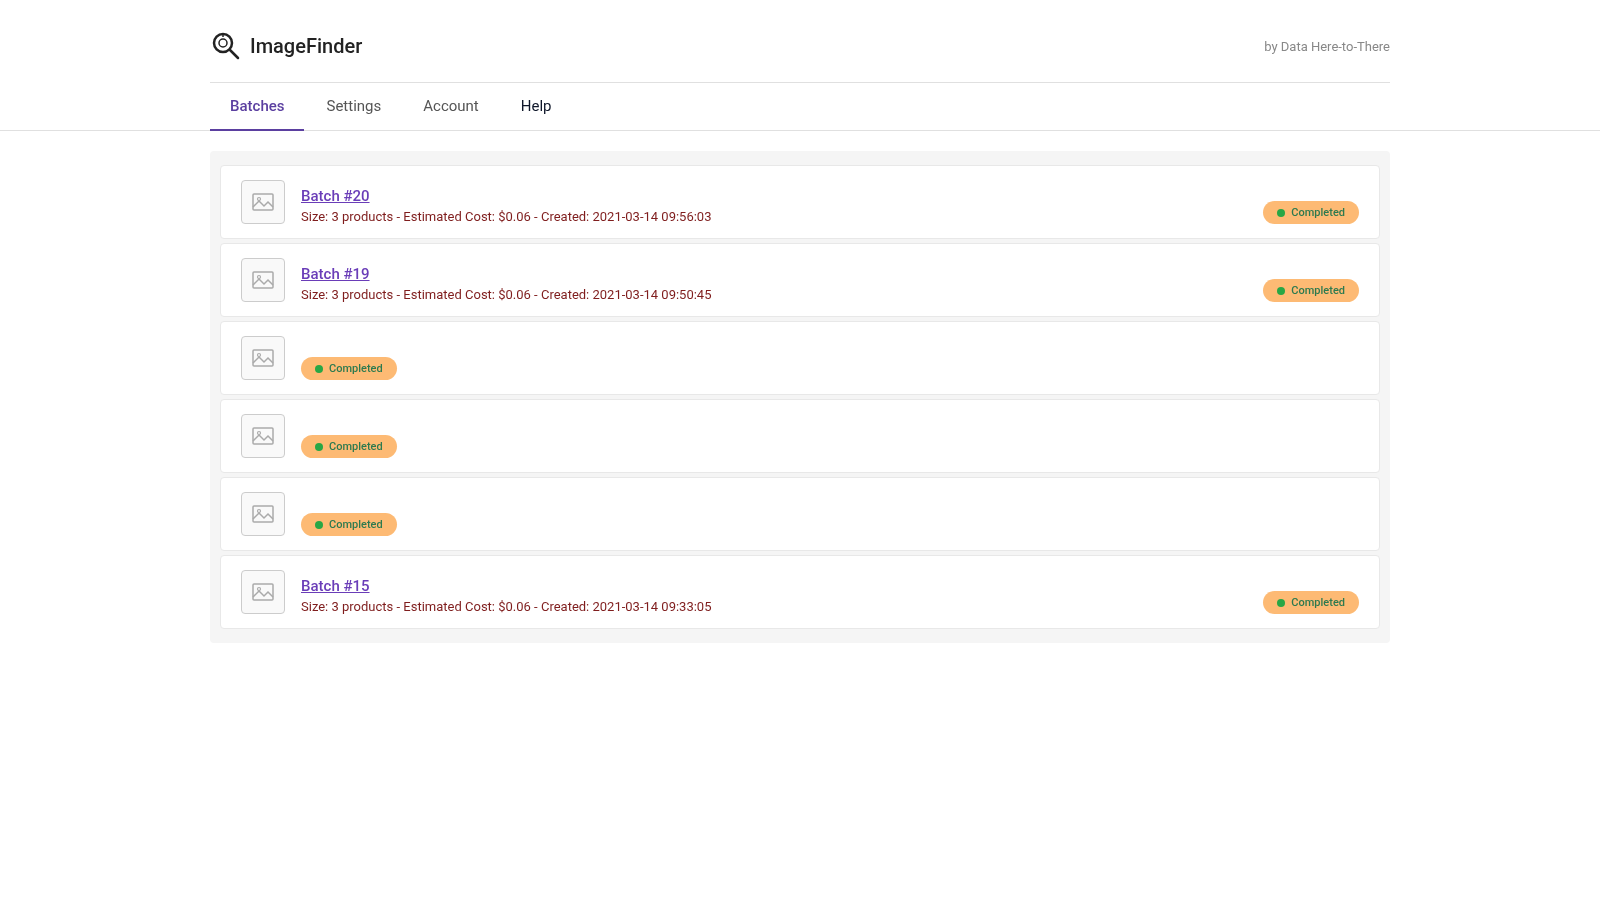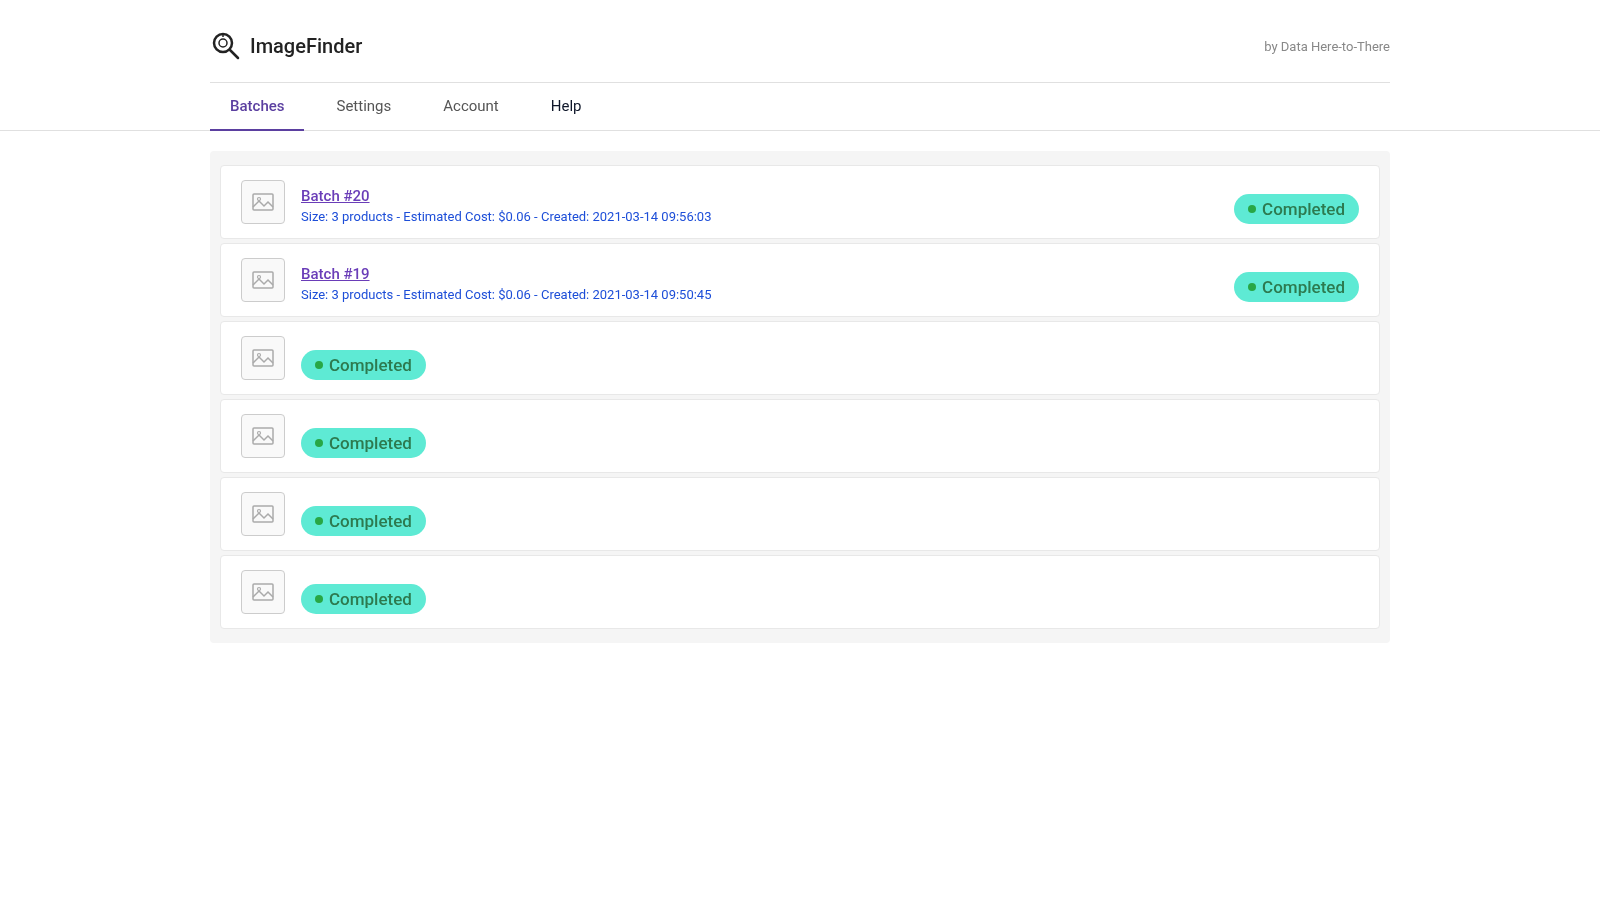--- a/index.html
+++ b/index.html
@@ -40,21 +40,21 @@
       color: #888;
     }
     .header-divider {
       border: none;
       border-top: 1px solid #e0e0e0;
       margin: 0 210px;
     }
     .nav {
       display: flex;
       align-items: center;
-      gap: 12px;
+      gap: 2px;
       padding: 0 210px;
       margin-top: 0;
       border-bottom: 1px solid #e0e0e0;
     }
     .nav-item {
       padding: 14px 20px;
       font-size: 15px;
       cursor: pointer;
       color: #555;
       text-decoration: none;
@@ -111,31 +111,31 @@
       font-size: 15px;
       font-weight: 500;
       color: #6a3db8;
       text-decoration: underline;
       cursor: pointer;
       display: inline-block;
       margin-bottom: 4px;
     }
     .batch-details {
       font-size: 13px;
-      color: #1d4ed8;
+      color: #7f1d1d;
     }
     .status-badge {
       display: flex;
       align-items: center;
       gap: 6px;
-      background: #5eead4;
+      background: #fdba74;
       color: #2d7a4f;
       border-radius: 20px;
       padding: 5px 14px;
-      font-size: 17px;
+      font-size: 11px;
       font-weight: 500;
       white-space: nowrap;
     }
     .status-dot {
       width: 8px;
       height: 8px;
       border-radius: 50%;
       background: #28a745;
       flex-shrink: 0;
     }
@@ -241,19 +241,23 @@
     </div>
   </div>
       <div class="batch-item">
     <div class="batch-icon">
       <svg viewBox="0 0 24 24" xmlns="http://www.w3.org/2000/svg">
         <rect x="2" y="4" width="20" height="16" rx="1" stroke="#aaa" stroke-width="1.5" fill="none"></rect>
         <circle cx="8" cy="9" r="1.5" stroke="#aaa" stroke-width="1.2" fill="none"></circle>
         <polyline points="2,17 8,11 13,16 17,12 22,17" stroke="#aaa" stroke-width="1.5" fill="none"></polyline>
       </svg>
     </div>
+    <div class="batch-info">
+      <a class="batch-title" href="#">Batch #15</a>
+      <div class="batch-details">Size: 3 products - Estimated Cost: $0.06 - Created: 2021-03-14 09:33:05</div>
+    </div>
     <div class="status-badge">
       <span class="status-dot"></span>
       <span>Completed</span>
     </div>
   </div>
     </div>
 </div>
 
 </body></html>

